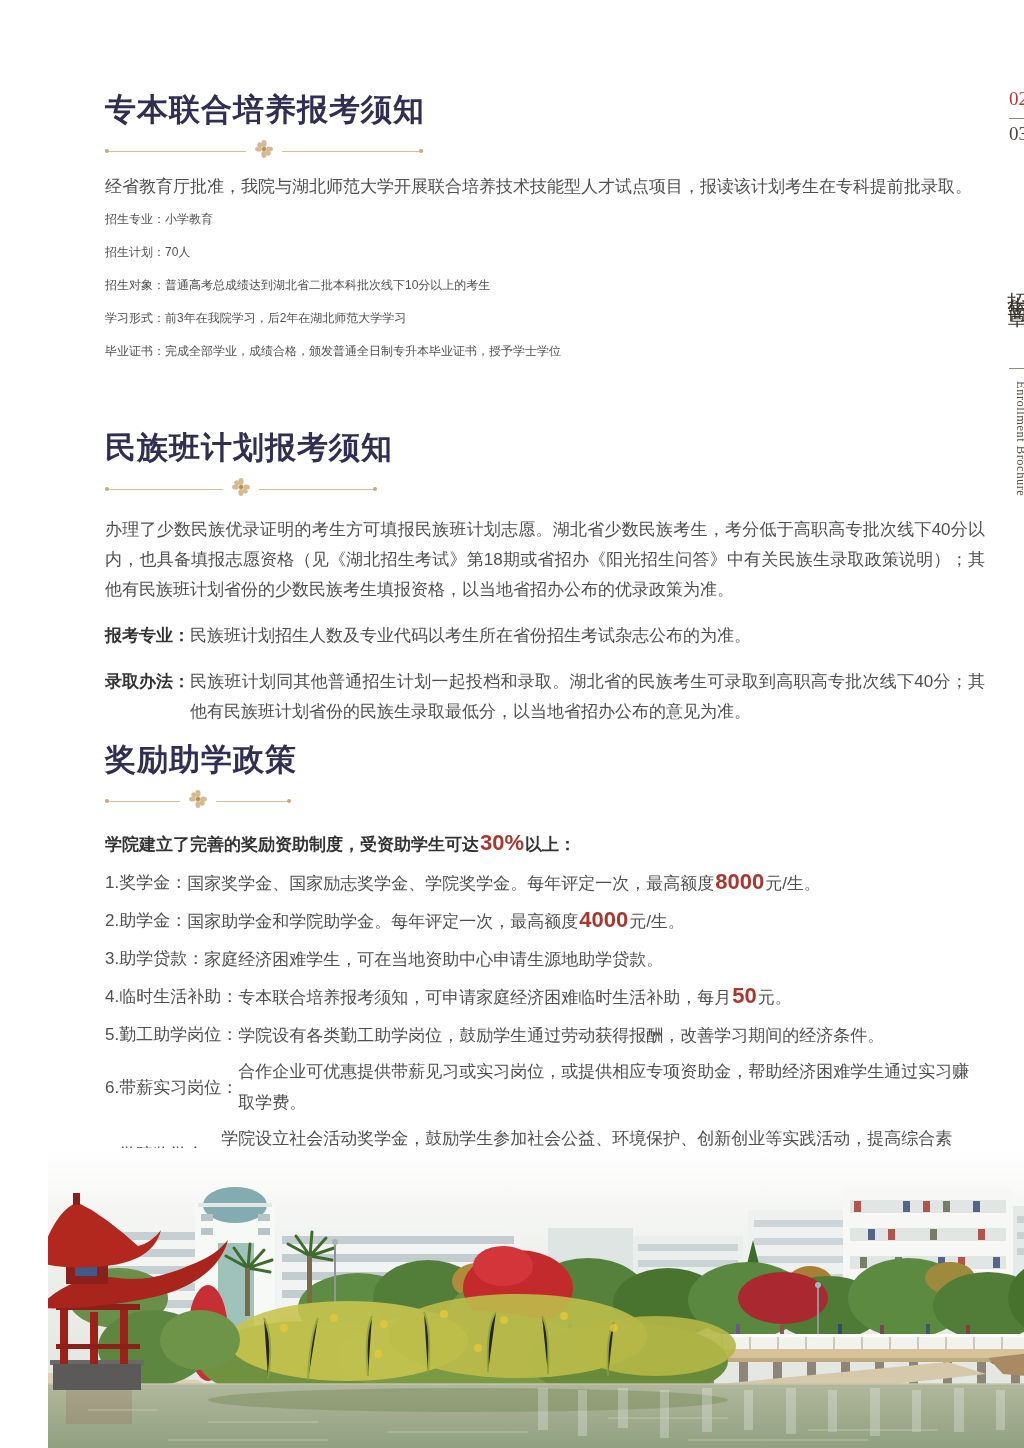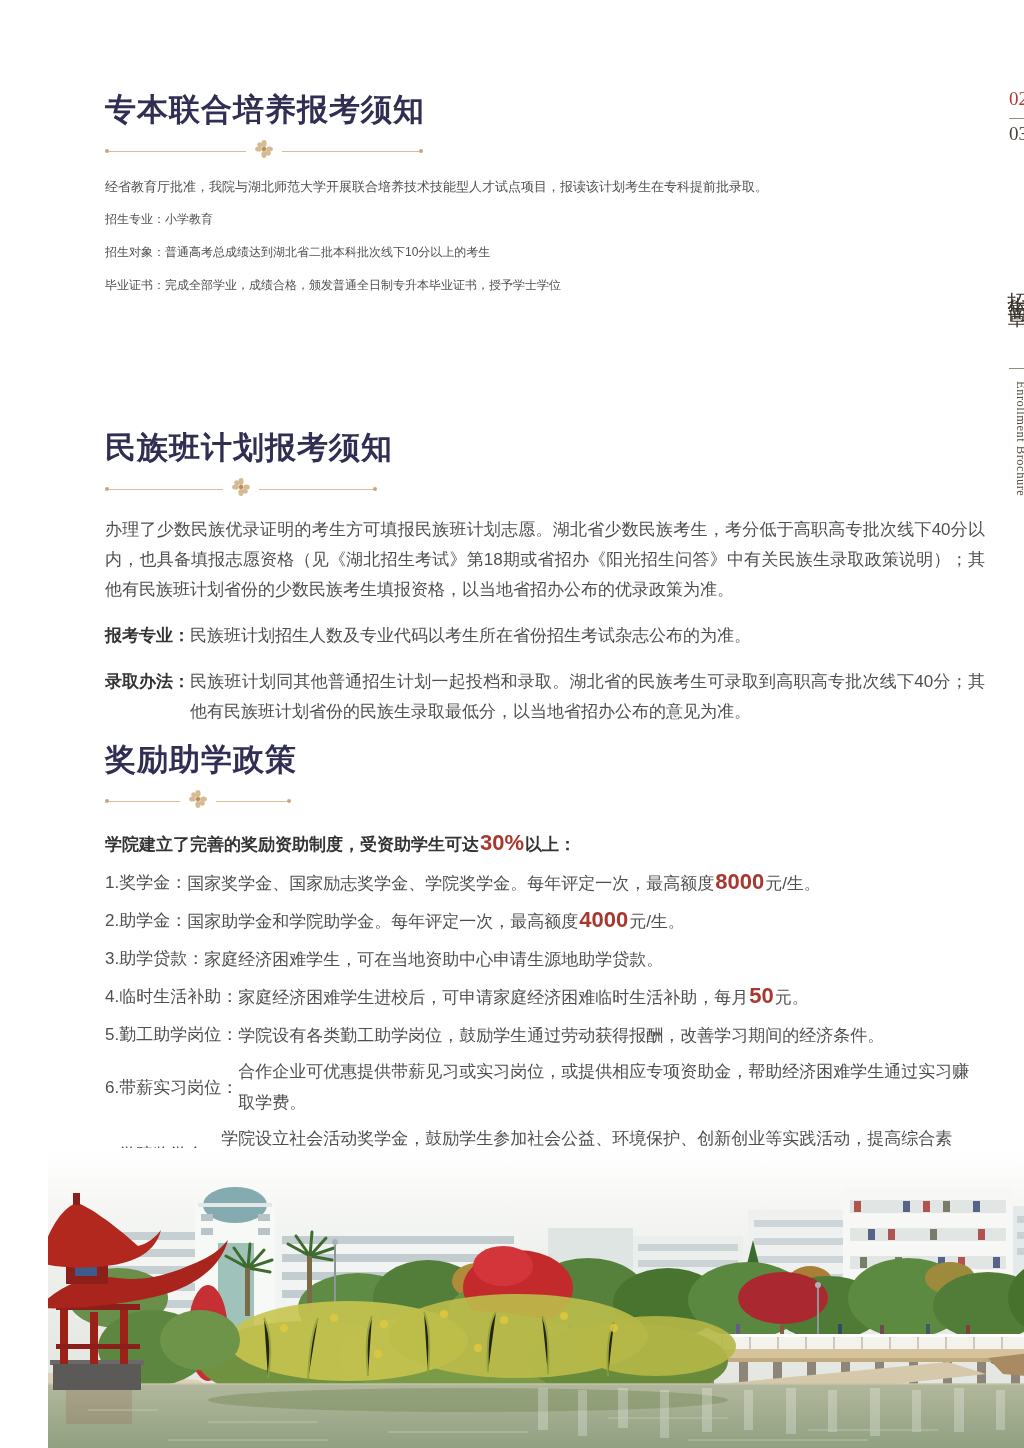--- a/index.html
+++ b/index.html
@@ -13,21 +13,21 @@
   #section3 { top:742px; }
 
   .sec-title { font-size:31px; font-weight:600; color:var(--title-navy); letter-spacing:1px; line-height:36px; }
 
   .divider { display:flex; align-items:center; margin-top:13px; height:20px; }
   .divider .dot { width:4px; height:4px; border-radius:50%; background:var(--accent-gold); flex:0 0 auto; }
   .divider .dline { height:1px; background:var(--accent-gold); opacity:.75; flex:1 1 auto; }
   .divider .flower { flex:0 0 auto; margin:0 8px; }
   .dv1 { width:318px; } .dv2 { width:272px; } .dv3 { width:186px; }
 
-  .intro { margin-top:15px; margin-bottom:11px; font-size:13px; line-height:22px; color:var(--body-text); }
+  .intro { margin-top:15px; margin-bottom:11px; font-size:17px; line-height:22px; color:var(--body-text); }
 
   .info-row { display:flex; font-size:12px; line-height:21px; margin-bottom:12px; color:var(--body-text); }
   .info-label { flex:0 0 auto; }
   .info-text { flex:1 1 auto; }
 
   #section2 .req-item { display:flex; font-size:17px; line-height:30px; margin-top:16px; color:var(--body-text); }
   .req-label { flex:0 0 auto; font-weight:bold; color:var(--label-dark); }
   .req-text { flex:1 1 auto; text-align:justify; }
 
   .bold-intro { margin-top:17px; font-size:17px; line-height:30px; font-weight:bold; color:var(--label-dark); }
@@ -77,26 +77,34 @@
       <span class="dot"></span>
     </div>
     <p class="intro">经省教育厅批准，我院与湖北师范大学开展联合培养技术技能型人才试点项目，报读该计划考生在专科提前批录取。</p>
     <div>
 
         <div class="info-row">
           <span class="info-label">招生专业：</span>
           <span class="info-text">小学教育</span>
         </div>
 
+        <div class="info-row">
+          <span class="info-label">招生计划：</span>
+          <span class="info-text">70人</span>
+        </div>
 
         <div class="info-row">
           <span class="info-label">招生对象：</span>
           <span class="info-text">普通高考总成绩达到湖北省二批本科批次线下10分以上的考生</span>
         </div>
 
+        <div class="info-row">
+          <span class="info-label">学习形式：</span>
+          <span class="info-text">前3年在我院学习，后2年在湖北师范大学学习</span>
+        </div>
 
         <div class="info-row">
           <span class="info-label">毕业证书：</span>
           <span class="info-text">完成全部学业，成绩合格，颁发普通全日制专升本毕业证书，授予学士学位</span>
         </div>
       </div>
   </section>
 
   <section class="section" id="section2">
     <h1 class="sec-title">民族班计划报考须知</h1>
@@ -173,21 +181,21 @@
           <span class="policy-text"><span>国家助学金和学院助学金。每年评定一次，最高额度</span><span class="hl">4000</span><span>元/生。</span></span>
         </div>
 
         <div class="policy-item">
           <span class="policy-label">3.助学贷款：</span>
           <span class="policy-text"><span>家庭经济困难学生，可在当地资助中心申请生源地助学贷款。</span><span class="hl"></span><span></span></span>
         </div>
 
         <div class="policy-item">
           <span class="policy-label">4.临时生活补助：</span>
-          <span class="policy-text"><span>家庭经济困难学生进校后，可申请家庭经济困难临时生活补助，每月</span><span class="hl">50</span><span>元。</span></span>
+          <span class="policy-text"><span>专本联合培养报考须知，可申请家庭经济困难临时生活补助，每月</span><span class="hl">50</span><span>元。</span></span>
         </div>
 
         <div class="policy-item">
           <span class="policy-label">5.勤工助学岗位：</span>
           <span class="policy-text"><span>学院设有各类勤工助学岗位，鼓励学生通过劳动获得报酬，改善学习期间的经济条件。</span><span class="hl"></span><span></span></span>
         </div>
 
         <div class="policy-item">
           <span class="policy-label">6.带薪实习岗位：</span>
           <span class="policy-text"><span>合作企业可优惠提供带薪见习或实习岗位，或提供相应专项资助金，帮助经济困难学生通过实习赚取学费。</span><span class="hl"></span><span></span></span>

